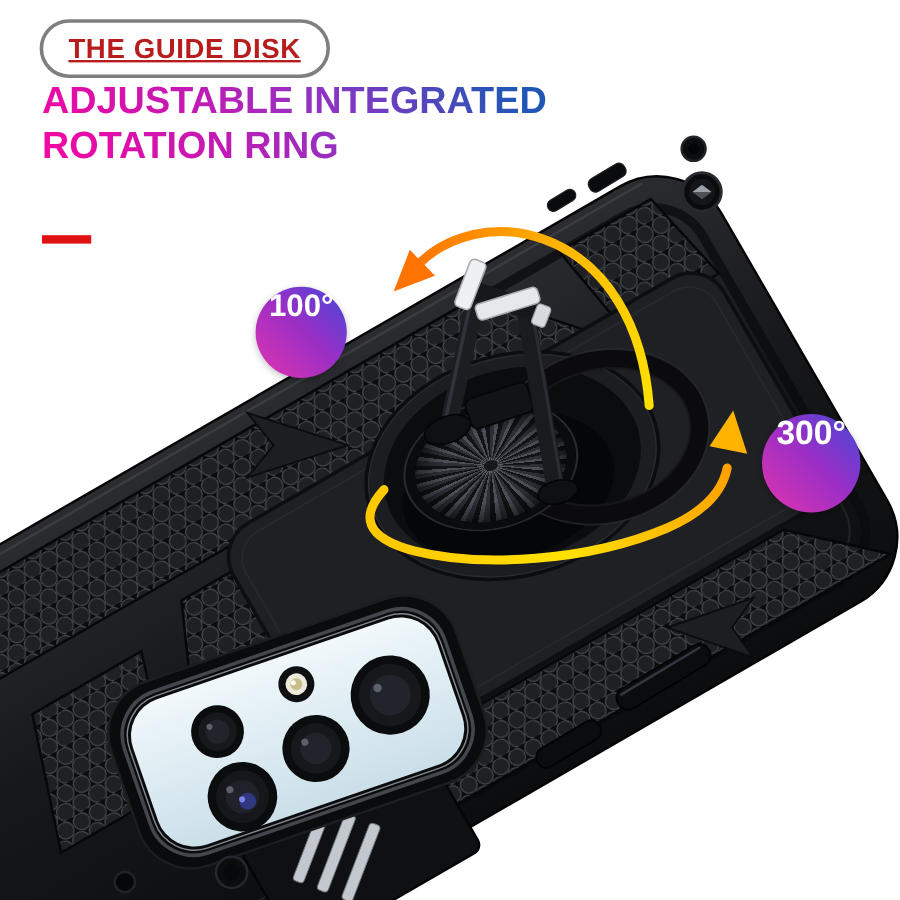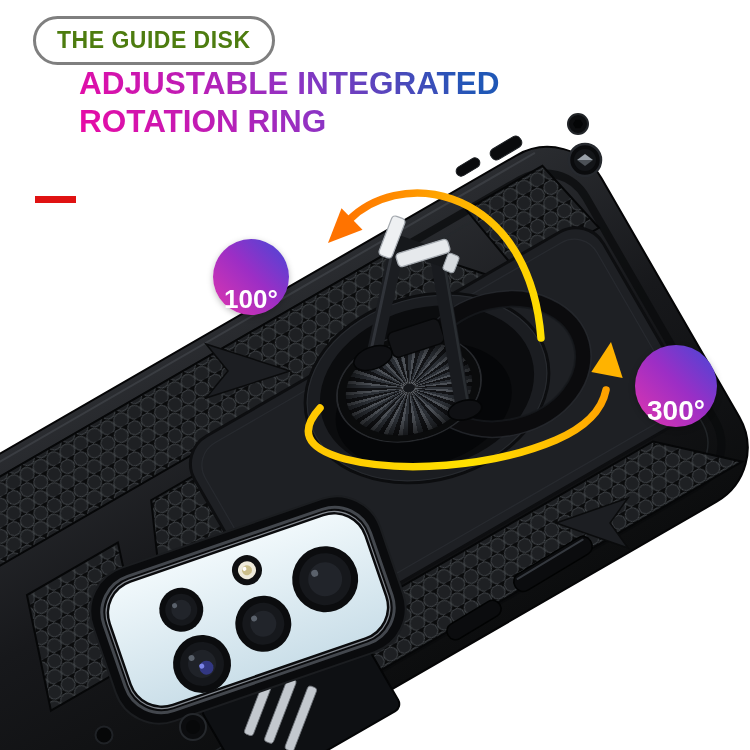--- a/index.html
+++ b/index.html
@@ -7,48 +7,48 @@
     position:relative;width:750px;height:750px;background:#ffffff;overflow:hidden;
     font-family:"Liberation Sans","DejaVu Sans",sans-serif;
   }
   .stage svg{position:absolute;left:0;top:0;}
   
   .pill{
     position:absolute;left:33px;top:16px;
     border:3px solid #7f7f7f;border-radius:28px;
     padding:8px 21px;background:#ffffff;
   }
-  .pill span{font-size:23px;font-weight:bold;color:#4d7c0f;letter-spacing:.5px;}
+  .pill span{font-size:23px;font-weight:bold;color:#b91c1c;letter-spacing:.5px;text-decoration:underline;}
   
   .headline{
     position:absolute;left:35px;top:64px;margin:0;width:fit-content;
     font-size:31.5px;line-height:38px;font-weight:bold;letter-spacing:0;
     background:linear-gradient(57deg,#f008a2 5%,#c11bb4 35%,#8d34c4 58%,#2057b6 92%);
     -webkit-background-clip:text;background-clip:text;color:transparent;
   }
-  .headline span{display:block;margin-left:44px;}
+  .headline span{display:block;}
   .red-dash{position:absolute;left:35px;top:196px;width:41px;height:7px;background:#e01212;}
   
   .disk{
     position:absolute;left:337px;top:316px;width:144px;height:144px;box-sizing:border-box;
     border-radius:50%;border:8px solid #0a0b0c;
     transform:rotate(-14deg) scaleY(.72);
     background:
       radial-gradient(circle,rgba(0,0,0,0) 45%,rgba(0,0,0,.55) 72%,rgba(0,0,0,.75) 100%),
       repeating-conic-gradient(#4c5056 0deg 4deg,#121316 4deg 9deg,#2c3036 9deg 14deg);
     box-shadow:0 0 0 2px #26282c;
   }
   .disk-hub{
     position:absolute;left:50%;top:50%;width:12px;height:12px;margin:-6px 0 0 -6px;
     border-radius:50%;background:#15171b;box-shadow:0 0 6px 2px rgba(255,255,255,.25);
   }
   
   .badge{
     position:absolute;border-radius:50%;
-    display:flex;align-items:flex-end;justify-content:center;
+    display:flex;align-items:flex-start;justify-content:center;
     background:linear-gradient(45deg,#e135ae 0%,#9c2ec5 52%,#4348d8 100%);
     box-shadow:0 2px 6px rgba(0,0,0,.25);
   }
   .badge span{color:#ffffff;font-weight:bold;}
   .badge-100{left:213px;top:239px;width:76px;height:76px;}
   .badge-100 span{font-size:26px;}
   .badge-360{left:635px;top:345px;width:82px;height:82px;}
   .badge-360 span{font-size:28px;}
 </style>
 </head>

